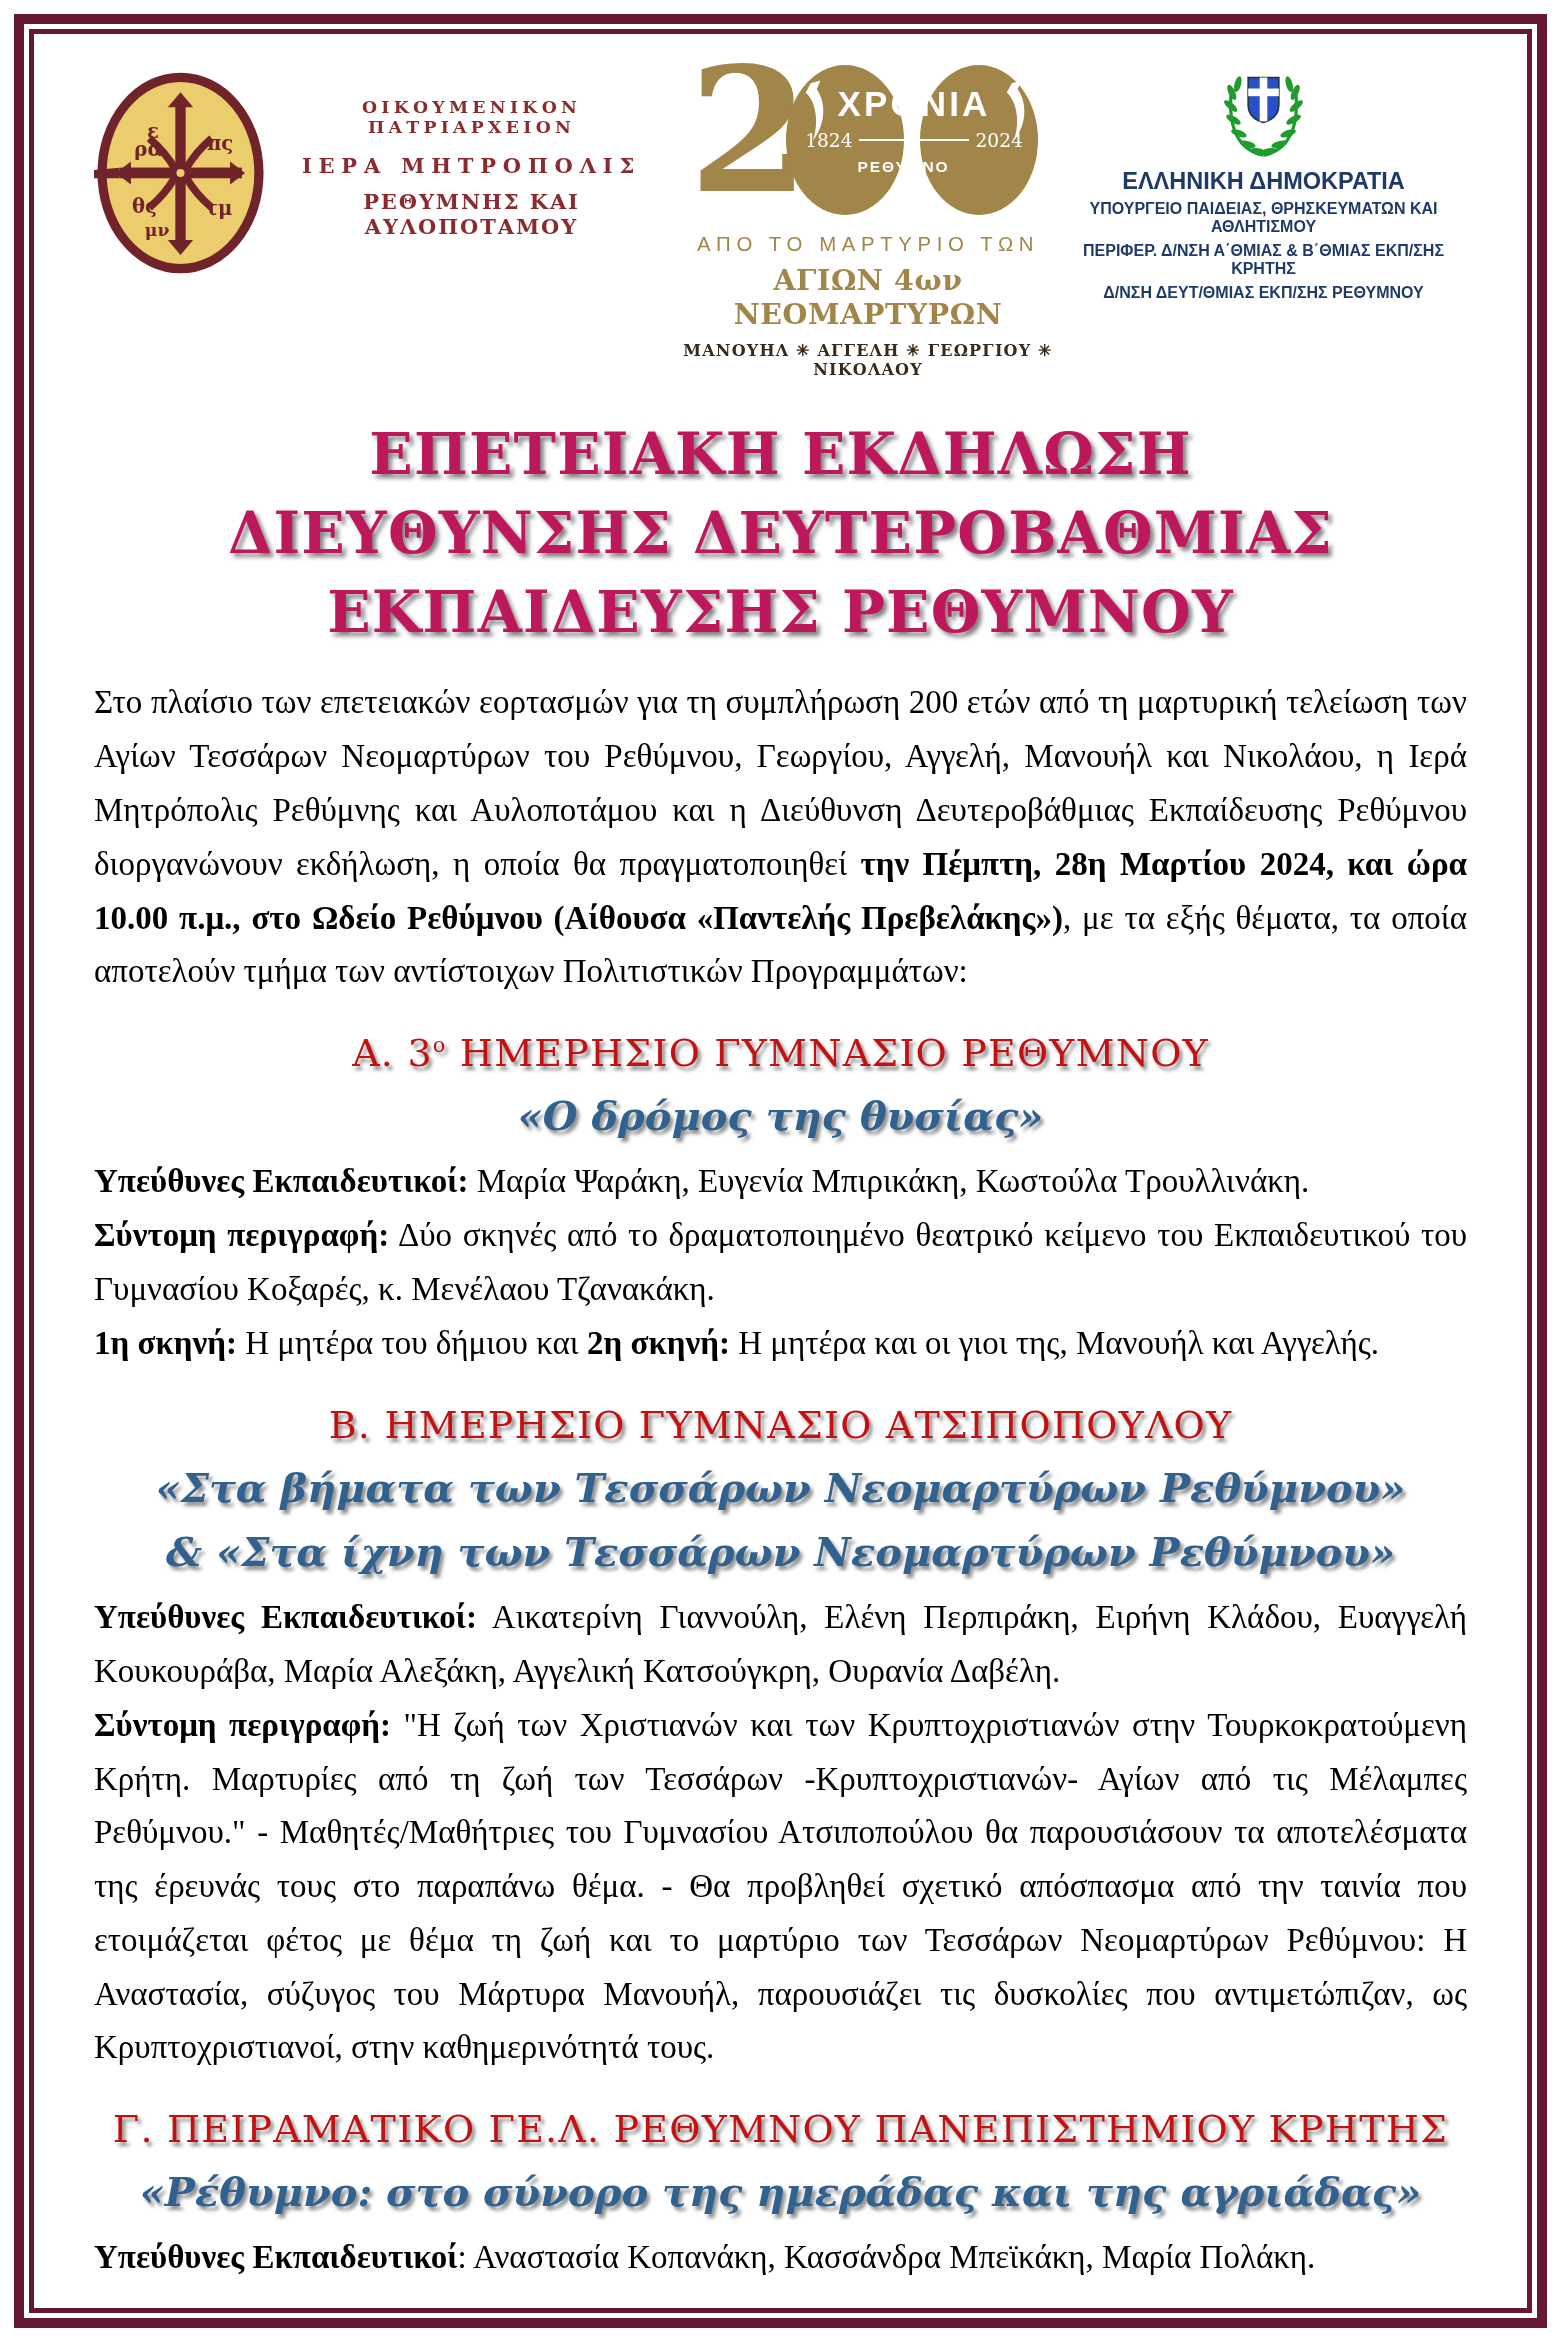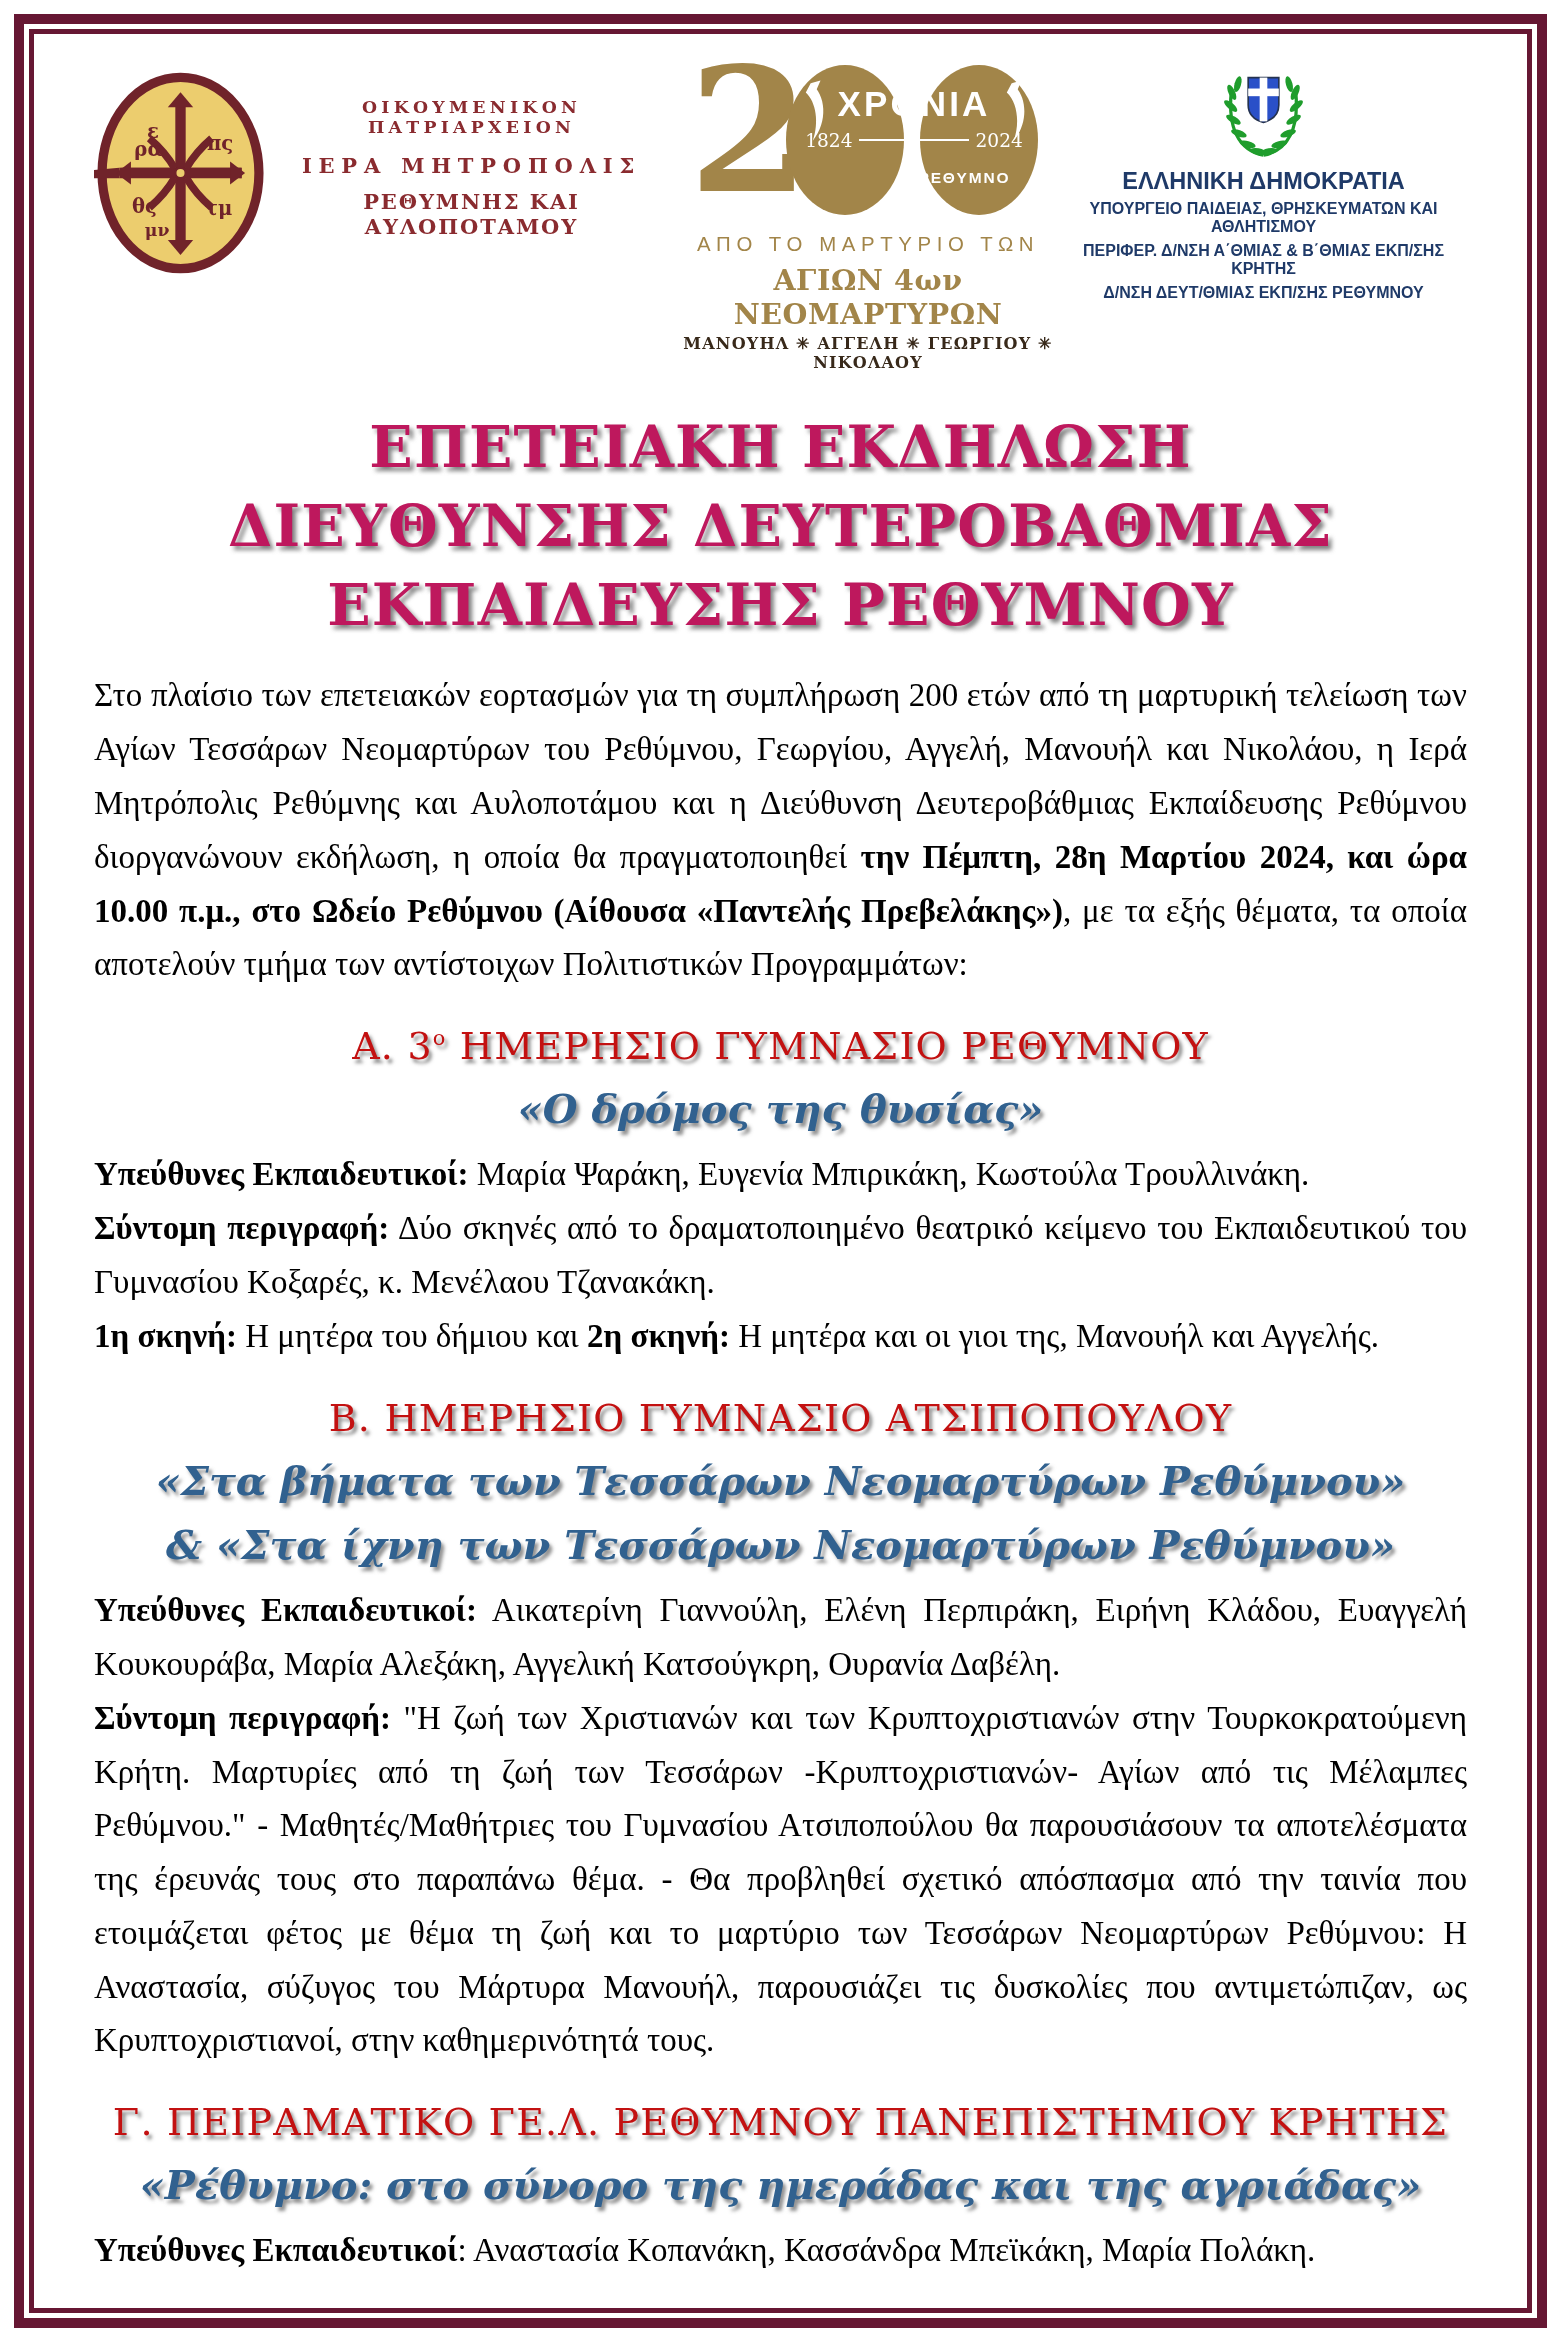--- a/index.html
+++ b/index.html
@@ -33,27 +33,27 @@
   .z1{left:94px;}
   .z2{left:228px;}
   .dolphin{position:absolute;z-index:2;}
   .d1{left:104px;top:18.6px;width:35px;height:64px;}
   .d2{left:305px;top:18.6px;width:35px;height:64px;}
   .logo-overlay{position:absolute;left:105px;width:235px;top:22px;color:#fff;z-index:3;text-align:center;}
   .xronia{font-size:35px;font-weight:bold;letter-spacing:3.1px;font-family:"Liberation Sans",sans-serif;}
   .years{display:flex;align-items:center;gap:6.2px;margin-top:6.2px;
          font-family:"DejaVu Serif",serif;font-size:18.6px;font-weight:normal;padding:0 8.7px;}
   .years .rule{flex:1;height:1.9px;background:#fff;}
-  .place{font-size:15.5px;font-weight:bold;letter-spacing:1.9px;margin-top:18px;
-         font-family:"Liberation Sans",sans-serif;text-align:right;padding-right:21px;}
+  .place{font-size:15.5px;font-weight:bold;letter-spacing:1.9px;margin-top:7px;
+         font-family:"Liberation Sans",sans-serif;text-align:center;padding-right:21px;}
   .anniv-l1{margin-top:13.6px;color:#a28549;font-size:20.4px;letter-spacing:5.6px;
             font-family:"Liberation Sans",sans-serif;}
   .anniv-l2{margin-top:7.4px;color:#a28549;font-size:28.5px;font-weight:bold;letter-spacing:0.6px;
             font-family:"DejaVu Serif",serif;}
-  .anniv-l3{margin-top:3px;color:#38291a;font-size:16px;font-weight:bold;letter-spacing:1.2px;
+  .anniv-l3{margin-top:10px;color:#38291a;font-size:16px;font-weight:bold;letter-spacing:1.2px;
             font-family:"DejaVu Serif",serif;}
 
   .ministry{width:403px;flex:1;text-align:center;color:#1f3a68;
             font-family:"Liberation Sans",sans-serif;font-weight:bold;}
   .emblem{width:93px;height:99px;margin:2.5px auto 0;display:block;}
   .min-l1{font-size:23.5px;margin-top:7.4px;}
   .min-l2,.min-l3,.min-l4{font-size:16px;margin-top:5.6px;}
 
   
   .doc-title{margin-top:36px;text-align:center;color:#be185d;font-weight:bold;

